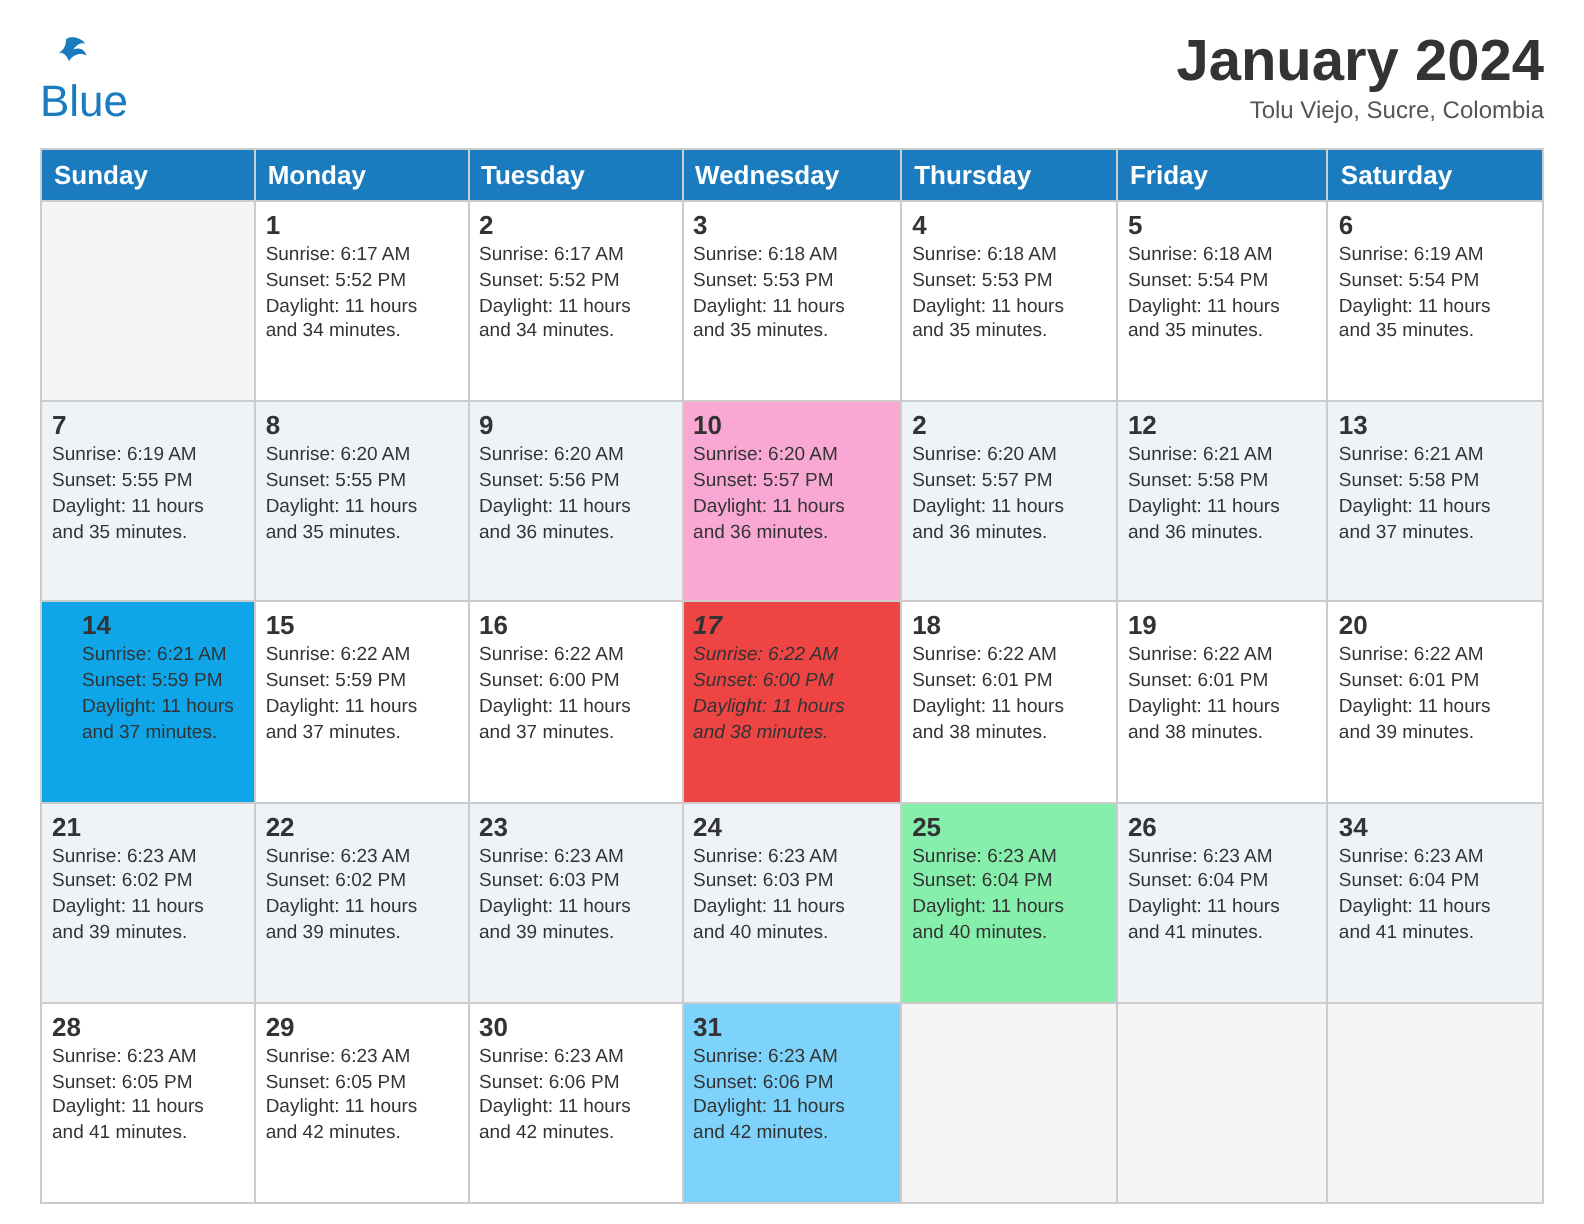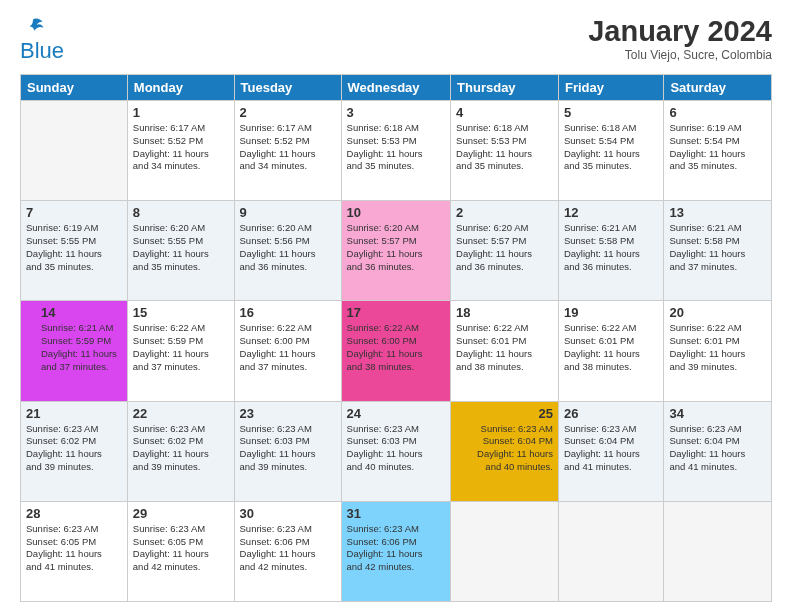--- a/index.html
+++ b/index.html
@@ -223,42 +223,42 @@
           </td>
           <td style="background-color: rgb(238, 243, 248);">
             <span class="day-number">13</span>
             <div class="day-info" style="white-space: pre-line;">Sunrise: 6:21 AM
 Sunset: 5:58 PM
 Daylight: 11 hours
 and 37 minutes.</div>
           </td>
         </tr>
         <tr>
-          <td style="background-color: #d946ef; padding-left: 20px;">
+          <td style="background-color: #0ea5e9; padding-left: 20px;">
             <span class="day-number">14</span>
             <div class="day-info" style="white-space: pre-line;">Sunrise: 6:21 AM
 Sunset: 5:59 PM
 Daylight: 11 hours
 and 37 minutes.</div>
           </td>
           <td style="background-color: rgb(255, 255, 255);">
             <span class="day-number">15</span>
             <div class="day-info" style="white-space: pre-line;">Sunrise: 6:22 AM
 Sunset: 5:59 PM
 Daylight: 11 hours
 and 37 minutes.</div>
           </td>
           <td style="background-color: rgb(255, 255, 255);">
             <span class="day-number">16</span>
             <div class="day-info" style="white-space: pre-line;">Sunrise: 6:22 AM
 Sunset: 6:00 PM
 Daylight: 11 hours
 and 37 minutes.</div>
           </td>
-          <td style="background-color: #ec4899;">
+          <td style="background-color: #ef4444; font-style: italic;">
             <span class="day-number">17</span>
             <div class="day-info" style="white-space: pre-line;">Sunrise: 6:22 AM
 Sunset: 6:00 PM
 Daylight: 11 hours
 and 38 minutes.</div>
           </td>
           <td style="background-color: rgb(255, 255, 255);">
             <span class="day-number">18</span>
             <div class="day-info" style="white-space: pre-line;">Sunrise: 6:22 AM
 Sunset: 6:01 PM
@@ -302,21 +302,21 @@
 Daylight: 11 hours
 and 39 minutes.</div>
           </td>
           <td style="background-color: rgb(238, 243, 248);">
             <span class="day-number">24</span>
             <div class="day-info" style="white-space: pre-line;">Sunrise: 6:23 AM
 Sunset: 6:03 PM
 Daylight: 11 hours
 and 40 minutes.</div>
           </td>
-          <td style="background-color: #eab308; text-align: right;">
+          <td style="background-color: #86efac;">
             <span class="day-number">25</span>
             <div class="day-info" style="white-space: pre-line;">Sunrise: 6:23 AM
 Sunset: 6:04 PM
 Daylight: 11 hours
 and 40 minutes.</div>
           </td>
           <td style="background-color: rgb(238, 243, 248);">
             <span class="day-number">26</span>
             <div class="day-info" style="white-space: pre-line;">Sunrise: 6:23 AM
 Sunset: 6:04 PM

